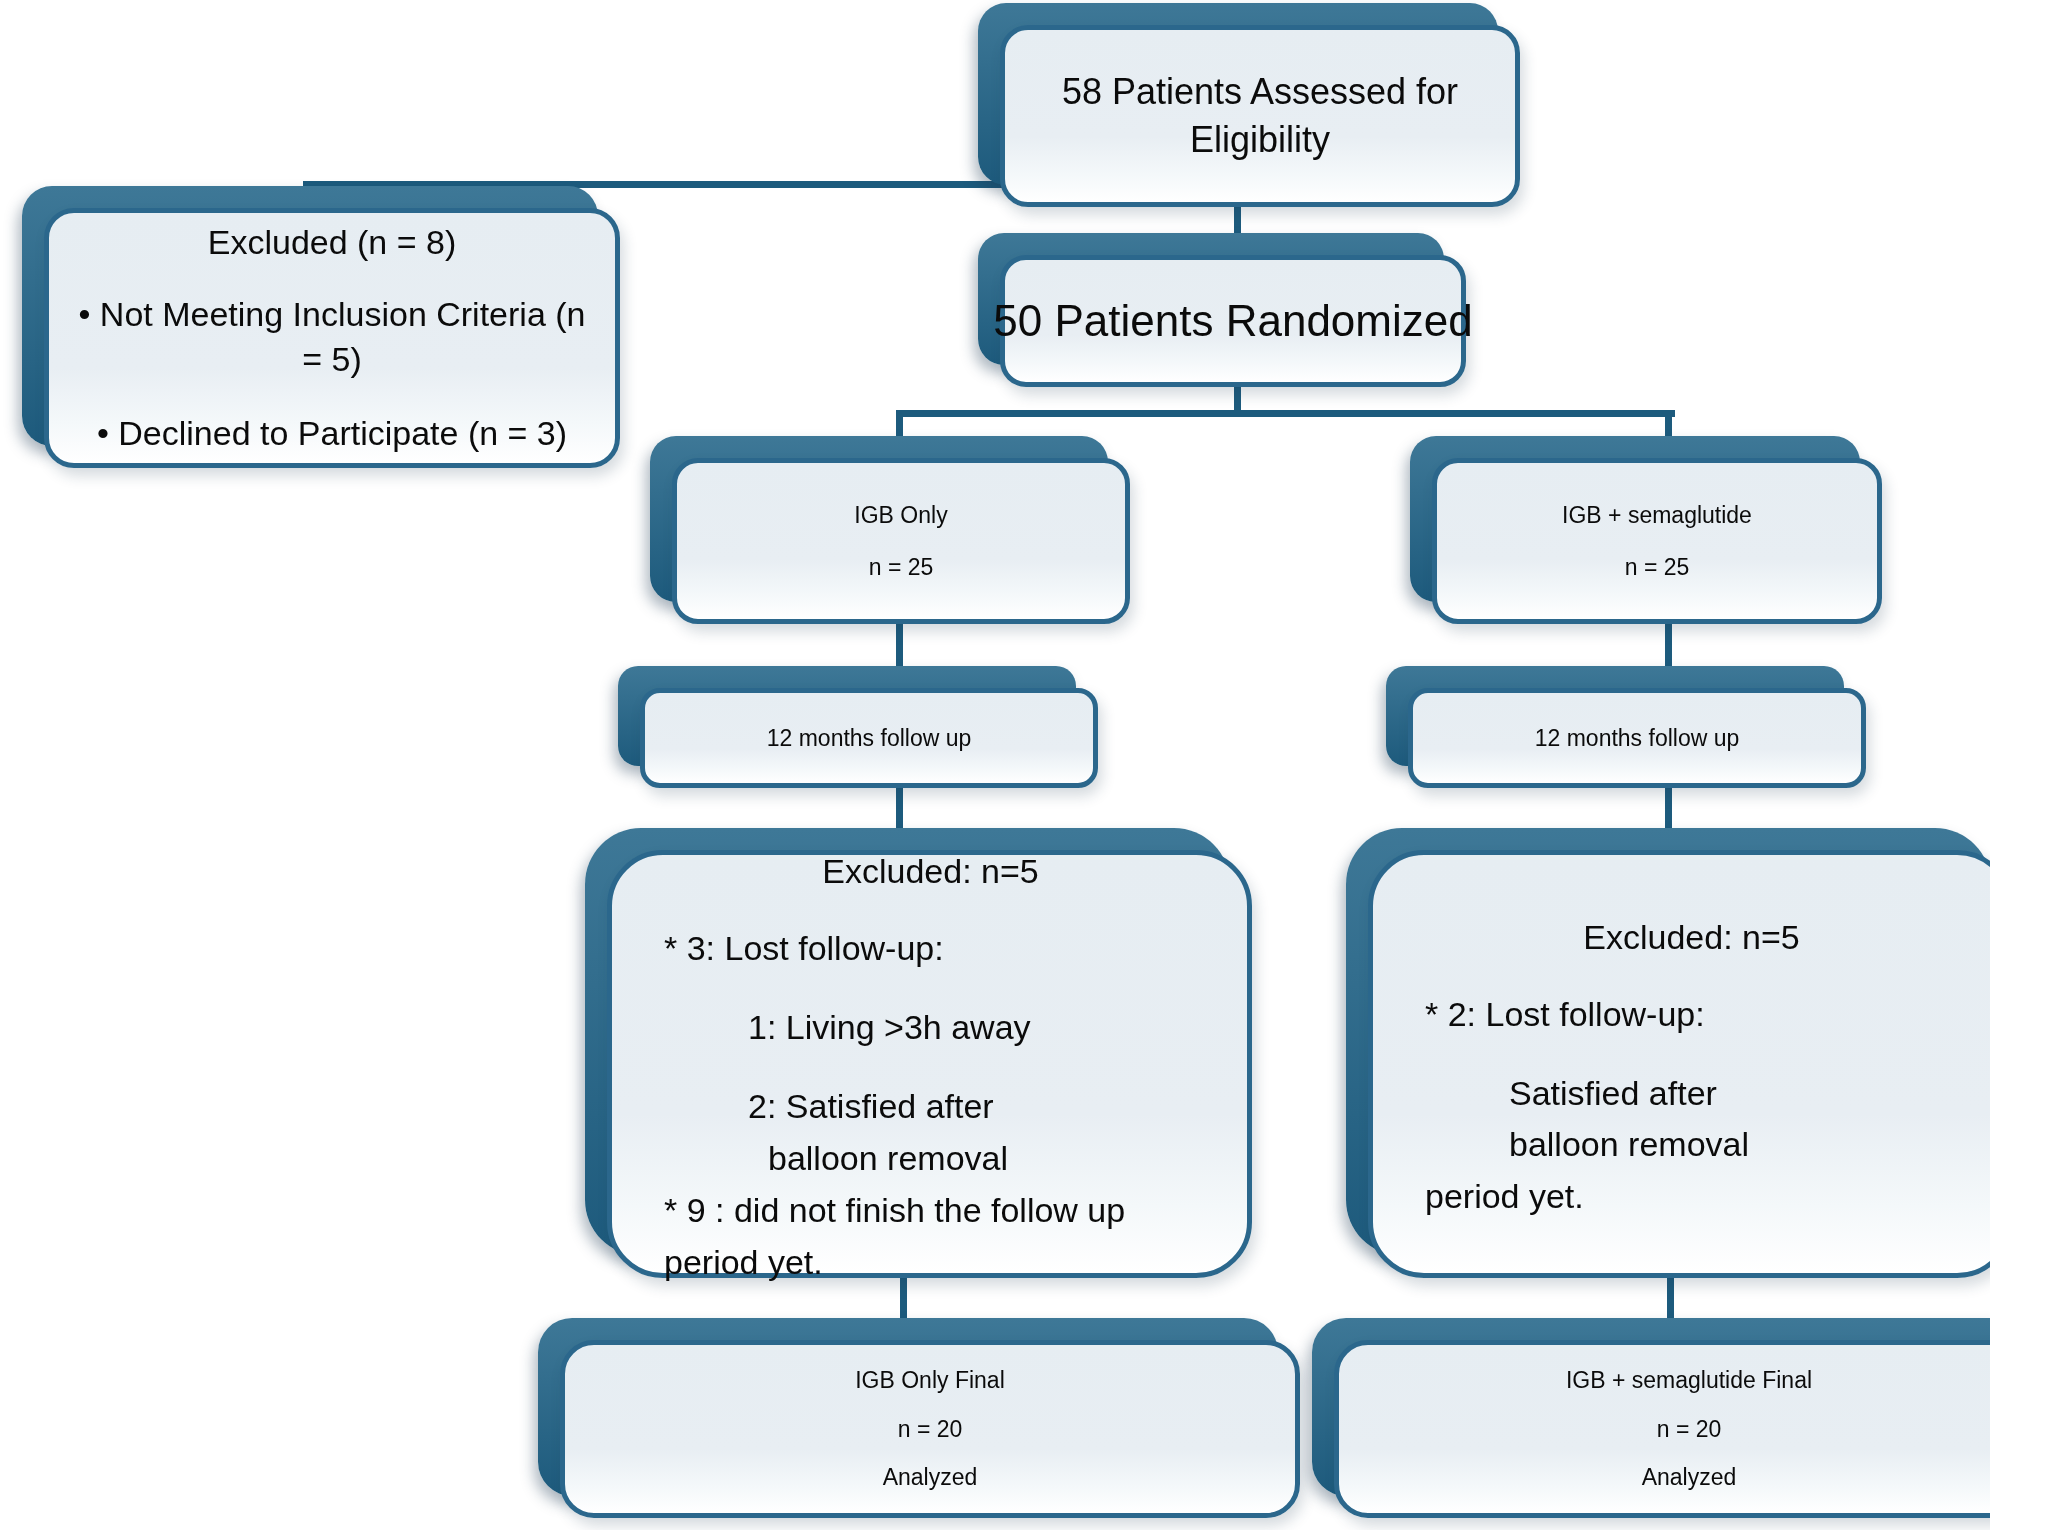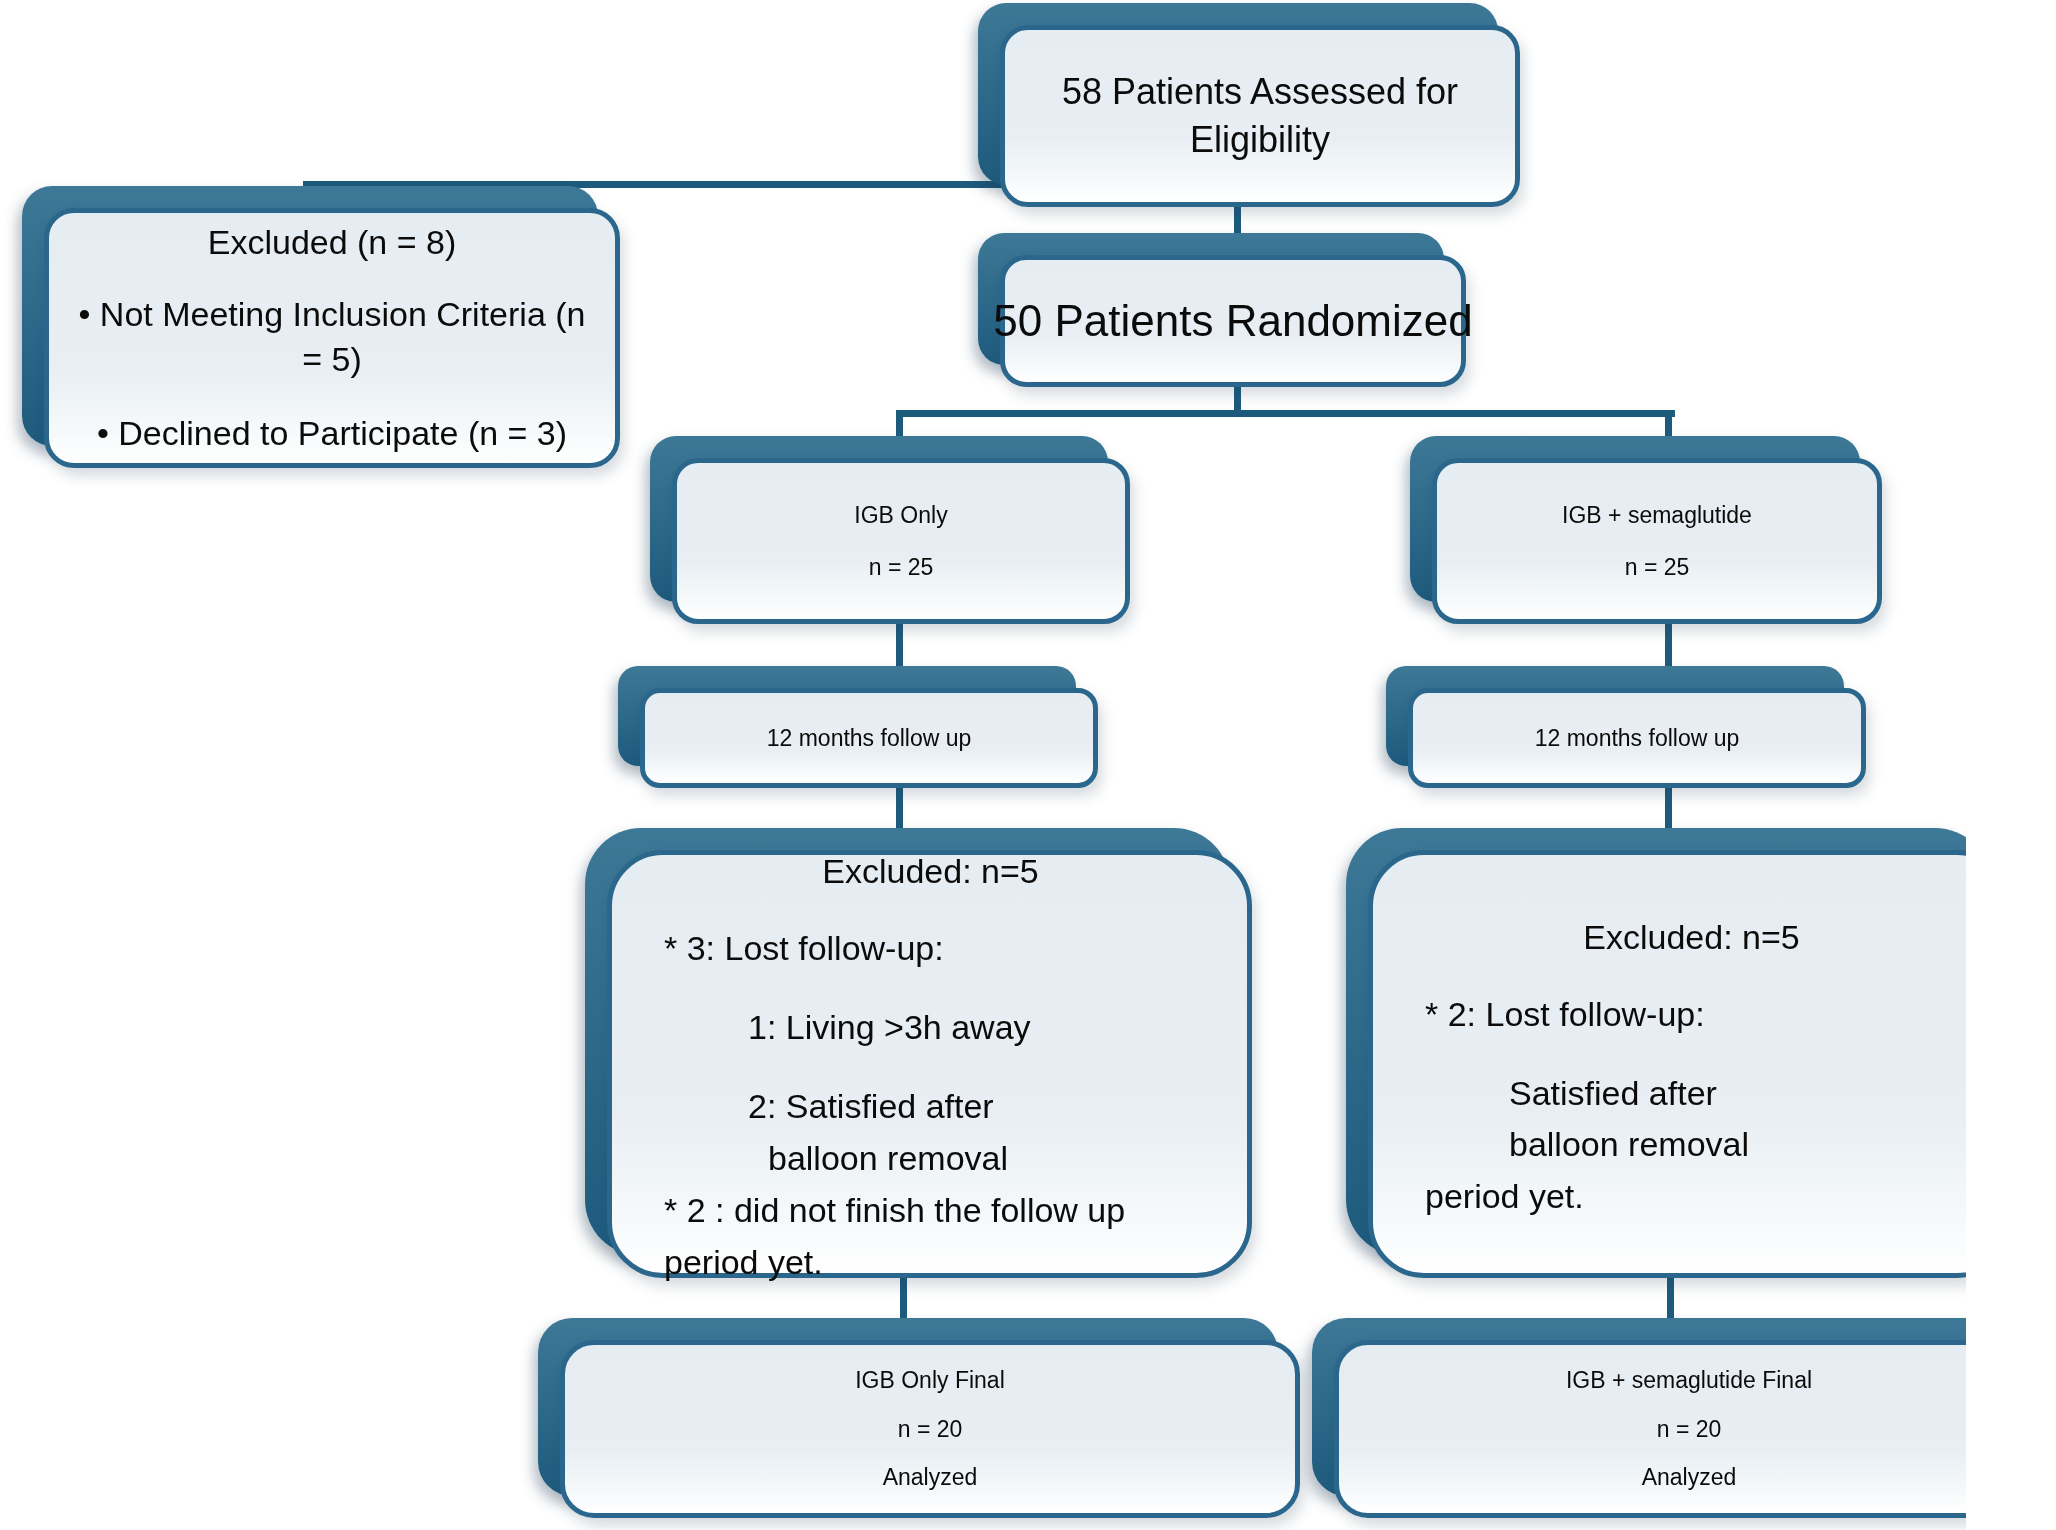--- a/index.html
+++ b/index.html
@@ -3,20 +3,21 @@
 <meta charset="utf-8">
 <style>
   html,body{margin:0;padding:0;background:#fff;}
   .canvas{
     position:relative;
     width:1966px;height:1530px;
     background:var(--background,#fff);
     font-family:"Liberation Sans", sans-serif;
     color:var(--text,#0b0b0b);
     overflow:hidden;
+    padding-left:24px;
   }
   
   .connector{position:absolute;background:var(--connector,#1d5b7d);z-index:1;}
   
   .node{position:absolute;left:var(--x);top:var(--y);width:var(--w);height:var(--h);z-index:2;}
   .accent{
     position:absolute;left:-22px;top:-22px;width:100%;height:100%;
     border-radius:var(--r);
     background:linear-gradient(180deg,var(--accent_top,#3e7897) 0%,var(--accent_bottom,#1d5a7c) 100%);
     box-shadow:-4px 8px 14px rgba(25,55,80,.35);
@@ -119,21 +120,21 @@
   </div>
 
   <div class="node" style="--x:607px;--y:850px;--w:645px;--h:428px;--r:56px;">
     <div class="accent"></div>
     <div class="panel detail">
       <div class="d-title">Excluded: n=5</div>
       <div>* 3: Lost follow-up:</div>
       <div class="ind1 mt-lg">1: Living &gt;3h away</div>
       <div class="ind1 mt-lg">2: Satisfied after</div>
       <div class="ind2 mt-sm">balloon removal</div>
-      <div class="mt-sm">* 2 : did not finish the follow up</div>
+      <div class="mt-sm">* 9 : did not finish the follow up</div>
       <div class="mt-sm">period yet.</div>
     </div>
   </div>
 
   <div class="node" style="--x:1368px;--y:850px;--w:645px;--h:428px;--r:56px;">
     <div class="accent"></div>
     <div class="panel detail">
       <div class="d-title">Excluded: n=5</div>
       <div>* 2: Lost follow-up:</div>
       <div class="ind1 mt-lg">Satisfied after</div>

